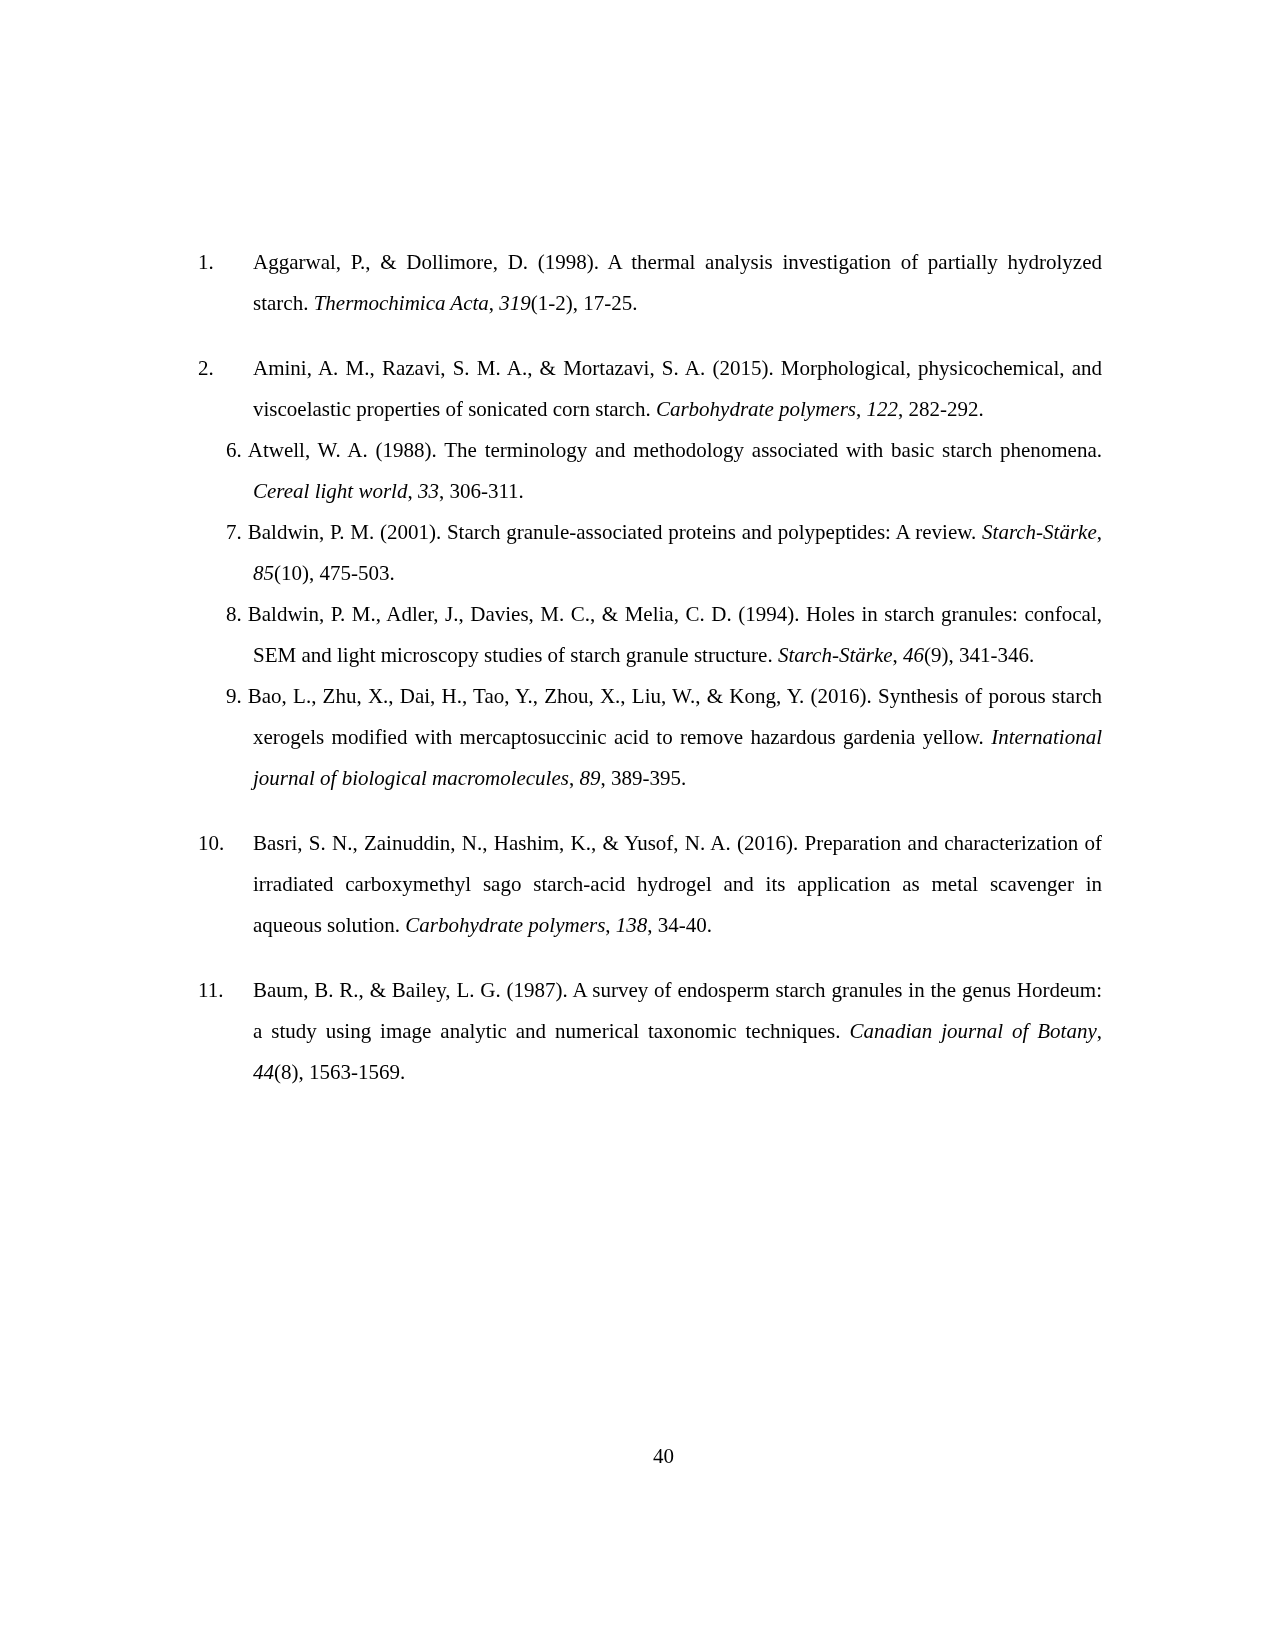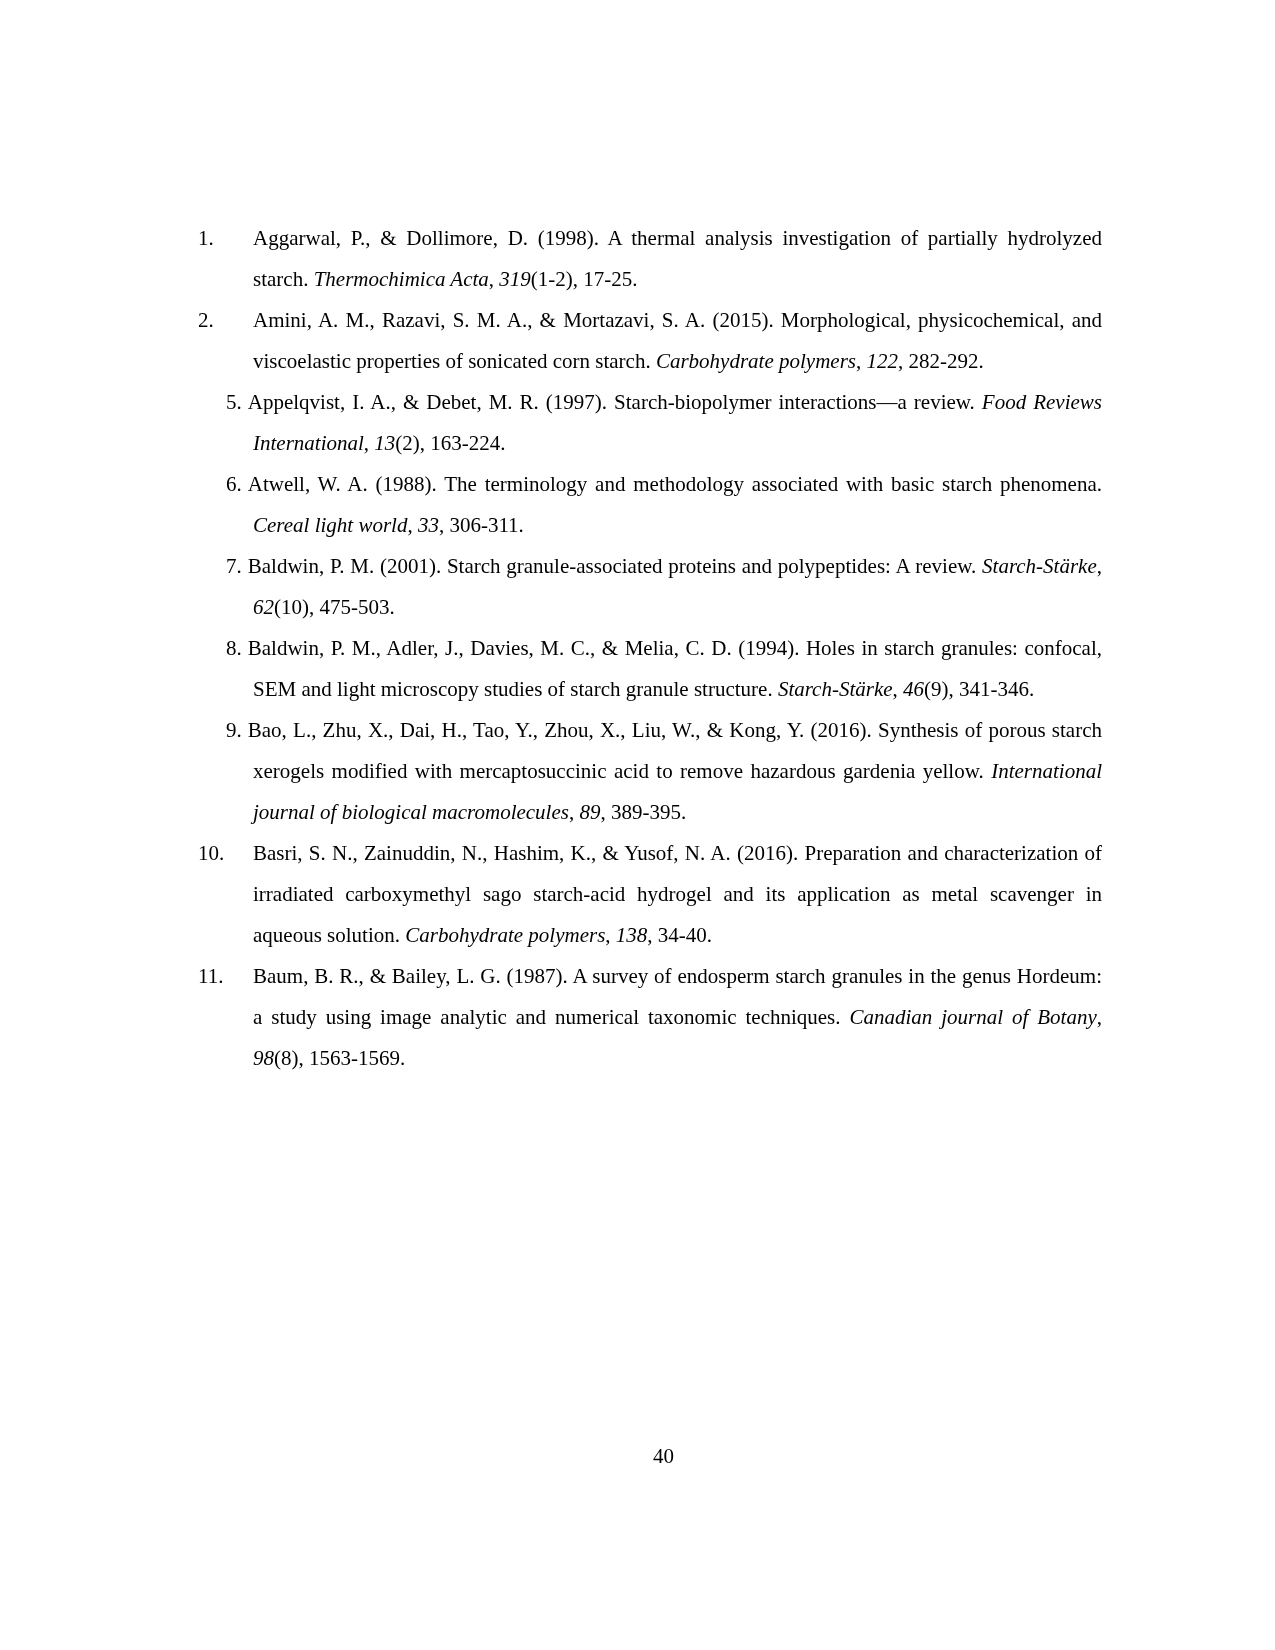--- a/index.html
+++ b/index.html
@@ -51,20 +51,21 @@
       padding-left: 55px;
       margin: 0 0 0 0;
     }
     .ref .num {
       position: absolute;
       left: 0;
       top: 0;
     }
     .ref .body {
       display: block;
+      margin-top: 24px;
     }
     .ref.hang {
       padding-left: 55px;
     }
     .ref.inline-num {
       padding-left: 55px;
       text-indent: -27px;
     }
     .ref.inline-num .num {
       position: static;
@@ -90,38 +91,35 @@
   <ol class="refs" id="refs">
       <li class="ref hang">
     <span class="num">1.</span>
         <span class="body"><span>Aggarwal, P., &amp; Dollimore, D. (1998). A thermal analysis investigation of partially hydrolyzed starch. </span><i>Thermochimica Acta</i><span>, </span><i>319</i><span>(1-2), 17-25.</span></span>
   </li>
       <li class="ref hang">
     <span class="num">2.</span>
         <span class="body"><span>Amini, A. M., Razavi, S. M. A., &amp; Mortazavi, S. A. (2015). Morphological, physicochemical, and viscoelastic properties of sonicated corn starch. </span><i>Carbohydrate polymers</i><span>, </span><i>122</i><span>, 282-292.</span></span>
   </li>
       <li class="ref inline-num">
-    <span class="num">5.</span><span class="body" style="display: inline;"><span>Appelqvist, I. A., &amp; Debet, M. R. (1997). Starch-biopolymer interactions—a review. </span><i>Food Reviews International</i><span>, </span><i>13</i><span>(2), 163-224.</span></span>
-  </li>
-      <li class="ref inline-num">
     <span class="num">6.</span><span class="body" style="display: inline;"><span>Atwell, W. A. (1988). The terminology and methodology associated with basic starch phenomena. </span><i>Cereal light world</i><span>, </span><i>33</i><span>, 306-311.</span></span>
   </li>
       <li class="ref inline-num">
-    <span class="num">7.</span><span class="body" style="display: inline;"><span>Baldwin, P. M. (2001). Starch granule-associated proteins and polypeptides: A review. </span><i>Starch-Stärke</i><span>, </span><i>62</i><span>(10), 475-503.</span></span>
+    <span class="num">7.</span><span class="body" style="display: inline;"><span>Baldwin, P. M. (2001). Starch granule-associated proteins and polypeptides: A review. </span><i>Starch-Stärke</i><span>, </span><i>85</i><span>(10), 475-503.</span></span>
   </li>
       <li class="ref inline-num">
     <span class="num">8.</span><span class="body" style="display: inline;"><span>Baldwin, P. M., Adler, J., Davies, M. C., &amp; Melia, C. D. (1994). Holes in starch granules: confocal, SEM and light microscopy studies of starch granule structure. </span><i>Starch-Stärke</i><span>, </span><i>46</i><span>(9), 341-346.</span></span>
   </li>
       <li class="ref inline-num">
     <span class="num">9.</span><span class="body" style="display: inline;"><span>Bao, L., Zhu, X., Dai, H., Tao, Y., Zhou, X., Liu, W., &amp; Kong, Y. (2016). Synthesis of porous starch xerogels modified with mercaptosuccinic acid to remove hazardous gardenia yellow. </span><i>International journal of biological macromolecules</i><span>, </span><i>89</i><span>, 389-395.</span></span>
   </li>
       <li class="ref hang">
     <span class="num">10.</span>
         <span class="body"><span>Basri, S. N., Zainuddin, N., Hashim, K., &amp; Yusof, N. A. (2016). Preparation and characterization of irradiated carboxymethyl sago starch-acid hydrogel and its application as metal scavenger in aqueous solution. </span><i>Carbohydrate polymers</i><span>, </span><i>138</i><span>, 34-40.</span></span>
   </li>
       <li class="ref hang">
     <span class="num">11.</span>
-        <span class="body"><span>Baum, B. R., &amp; Bailey, L. G. (1987). A survey of endosperm starch granules in the genus Hordeum: a study using image analytic and numerical taxonomic techniques. </span><i>Canadian journal of Botany</i><span>, </span><i>98</i><span>(8), 1563-1569.</span></span>
+        <span class="body"><span>Baum, B. R., &amp; Bailey, L. G. (1987). A survey of endosperm starch granules in the genus Hordeum: a study using image analytic and numerical taxonomic techniques. </span><i>Canadian journal of Botany</i><span>, </span><i>44</i><span>(8), 1563-1569.</span></span>
   </li>
     </ol>
 
   <div class="page-number">40</div>
 </div>
 
 </body></html>

